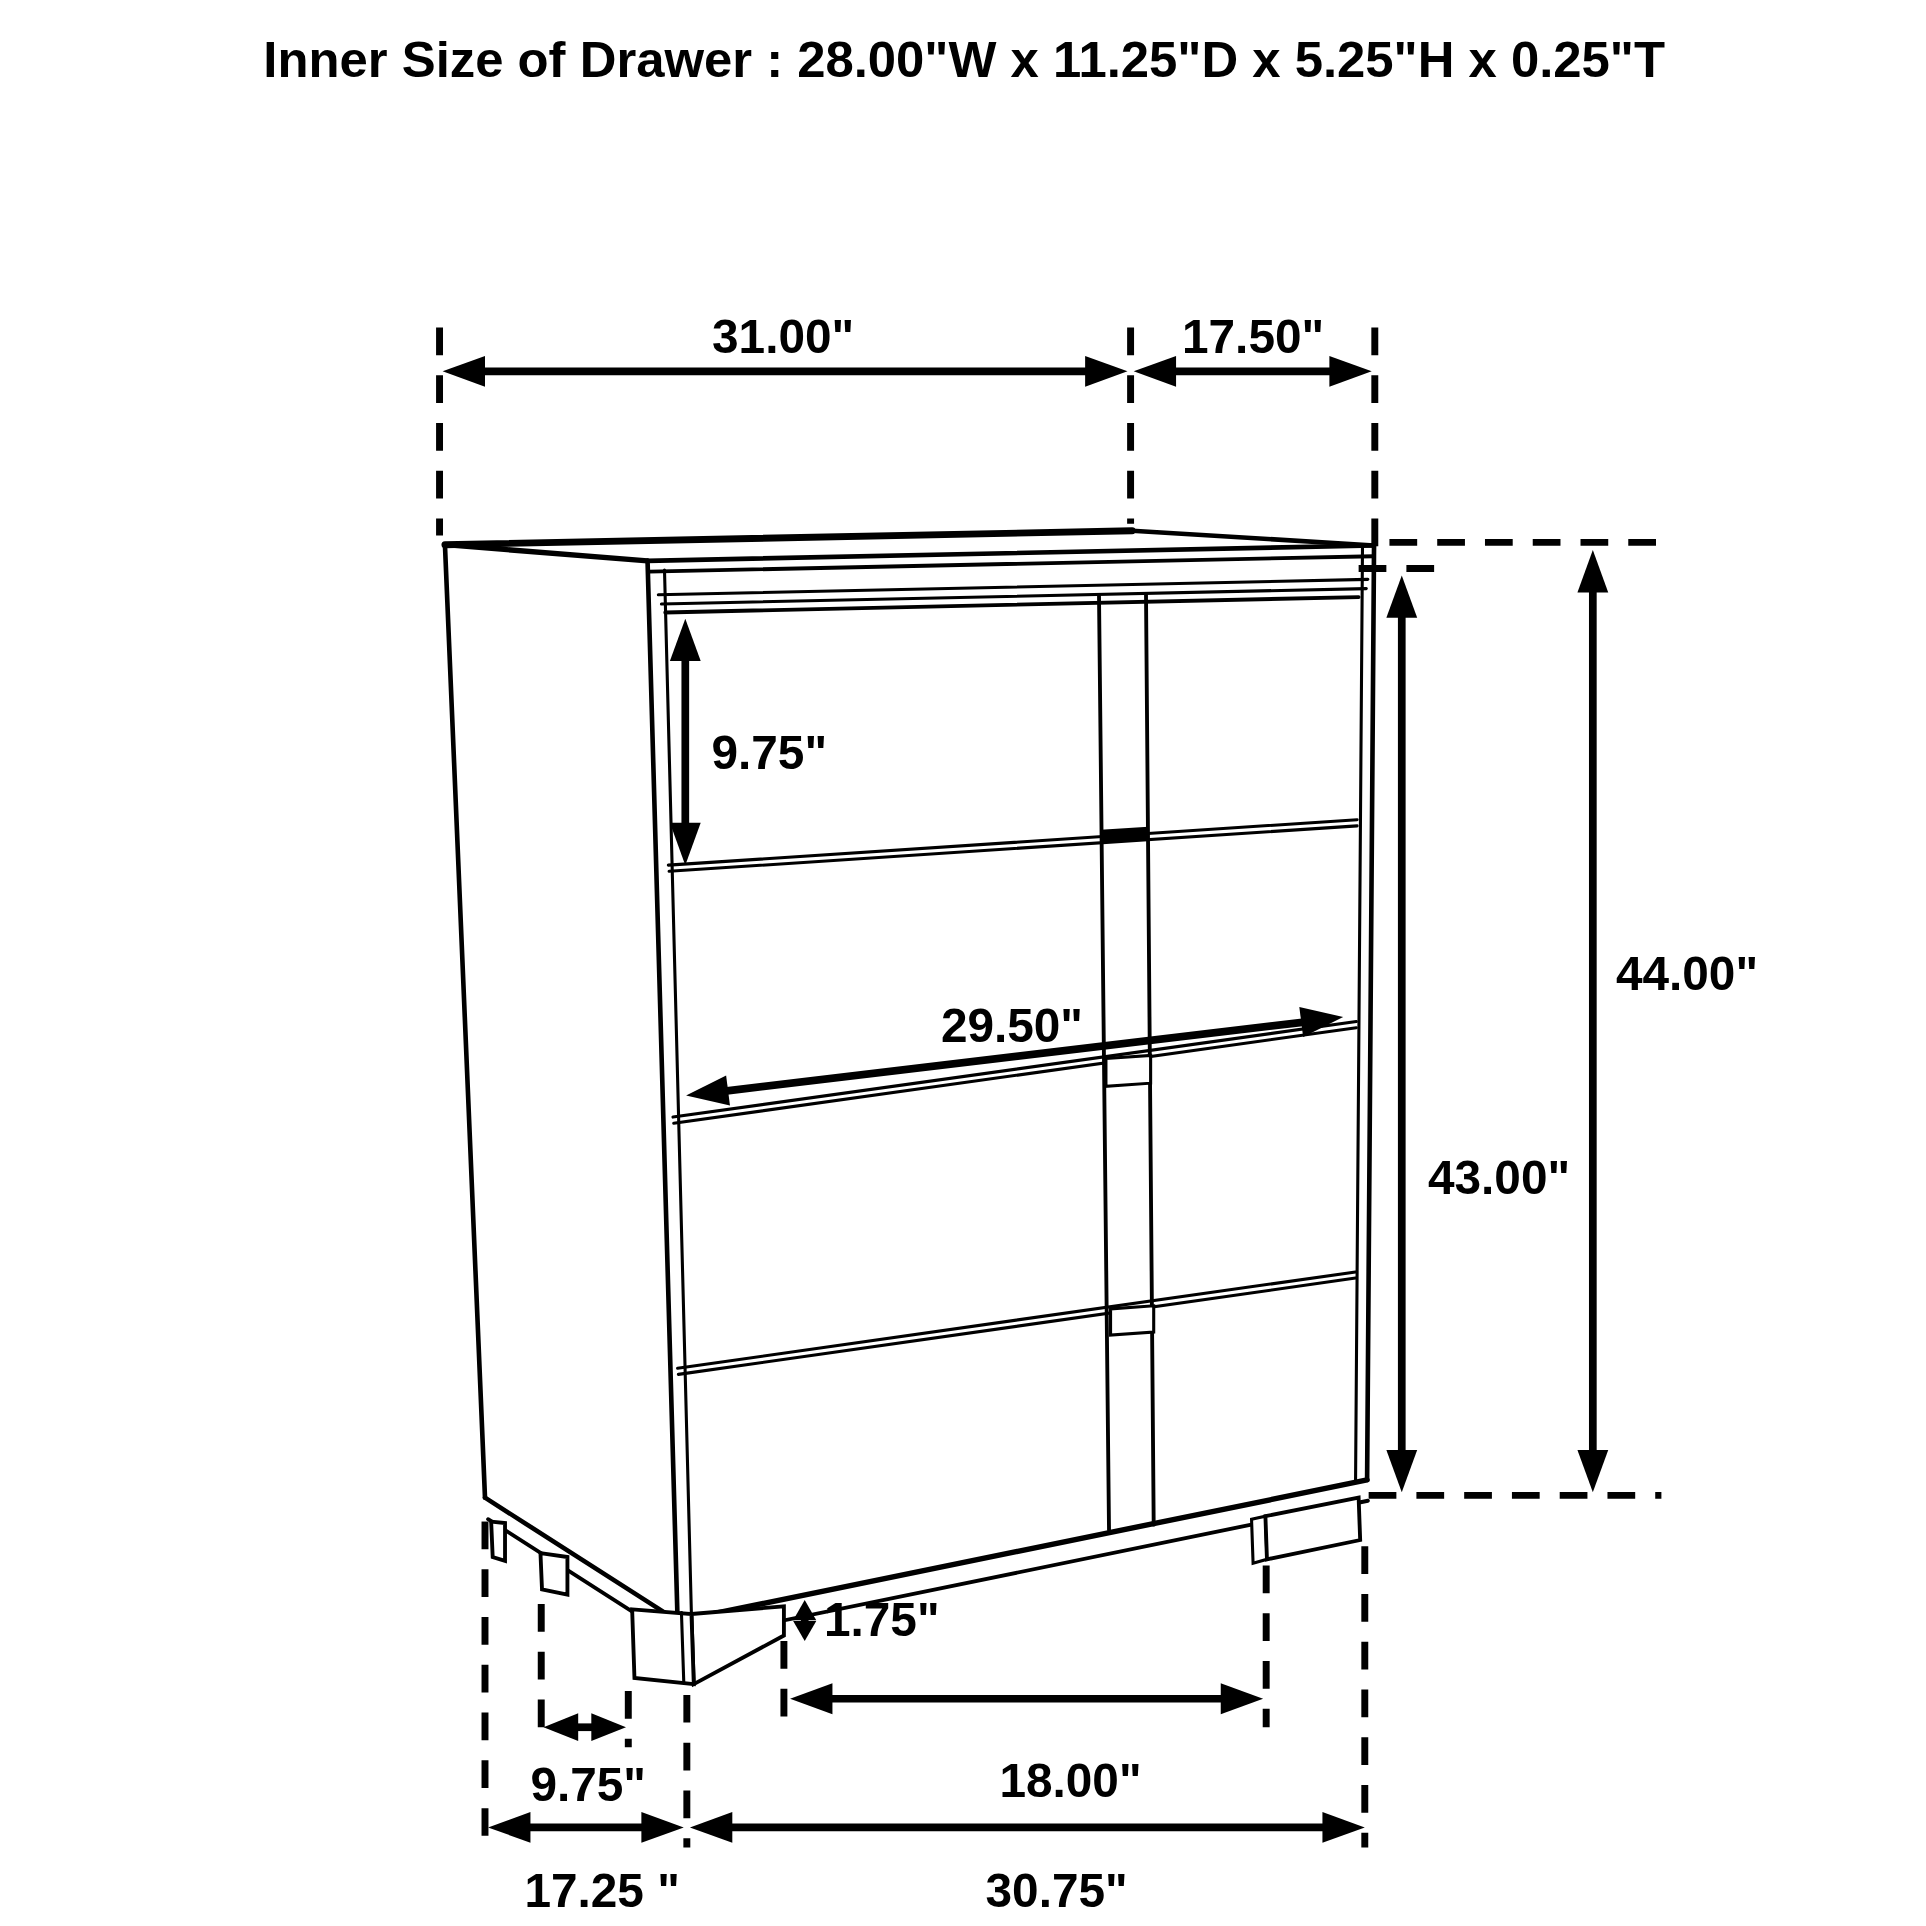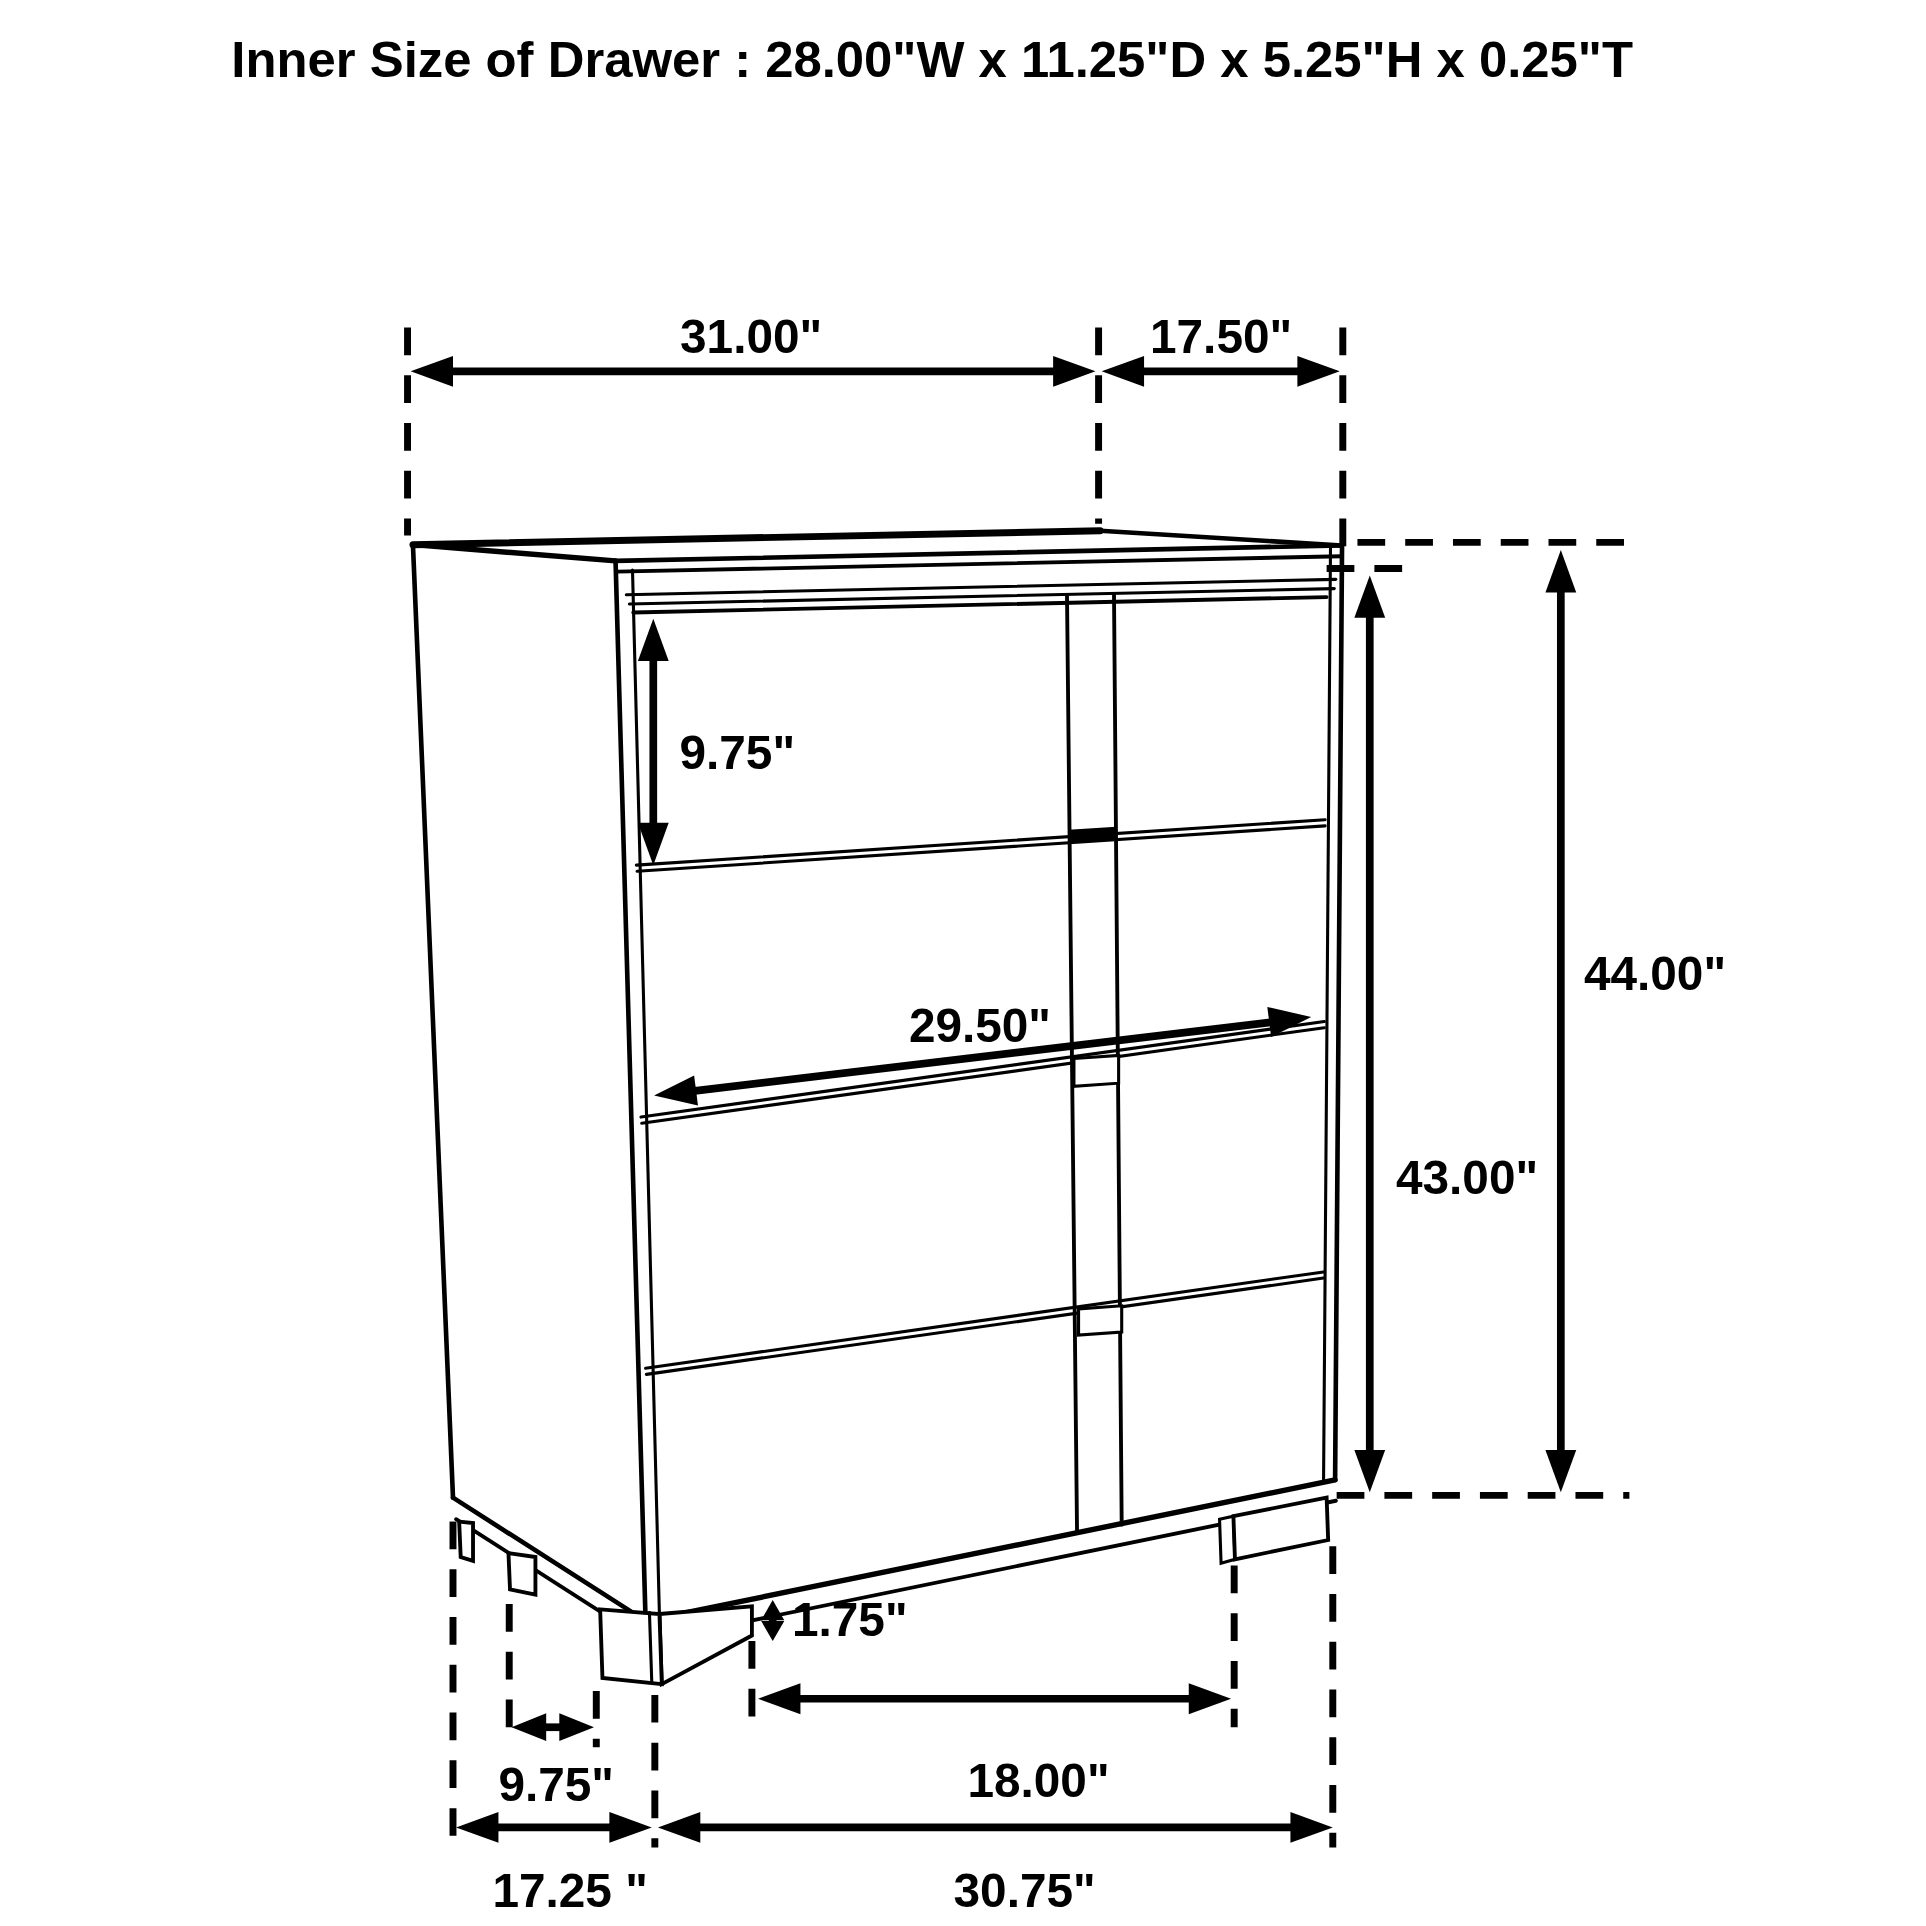--- a/index.html
+++ b/index.html
@@ -6,20 +6,21 @@
     margin: 0;
     padding: 0;
     background: #ffffff;
   }
   .stage {
     width: 1848px;
     height: 1926px;
     position: relative;
     background: #7dd3fc;
     font-family: "Liberation Sans", sans-serif;
+    margin-left: 32px;
   }
   svg { display: block; }
   .edge   { stroke:#000; fill:none; stroke-linecap:round; }
   .face   { fill:#ffffff; stroke:none; }
   .dim    { stroke:#000; fill:none; stroke-width:10; }
   .dimhead{ fill:#000; stroke:none; }
   .dash   { stroke:#000; fill:none; stroke-width:9; stroke-dasharray:36 26; stroke-linecap:butt; }
   .lbl    { font-family:"Liberation Sans", sans-serif; font-weight:bold; font-size:62px; fill:#000; }
   .ttl    { font-family:"Liberation Sans", sans-serif; font-weight:bold; font-size:66px; fill:#000; }
 </style>

